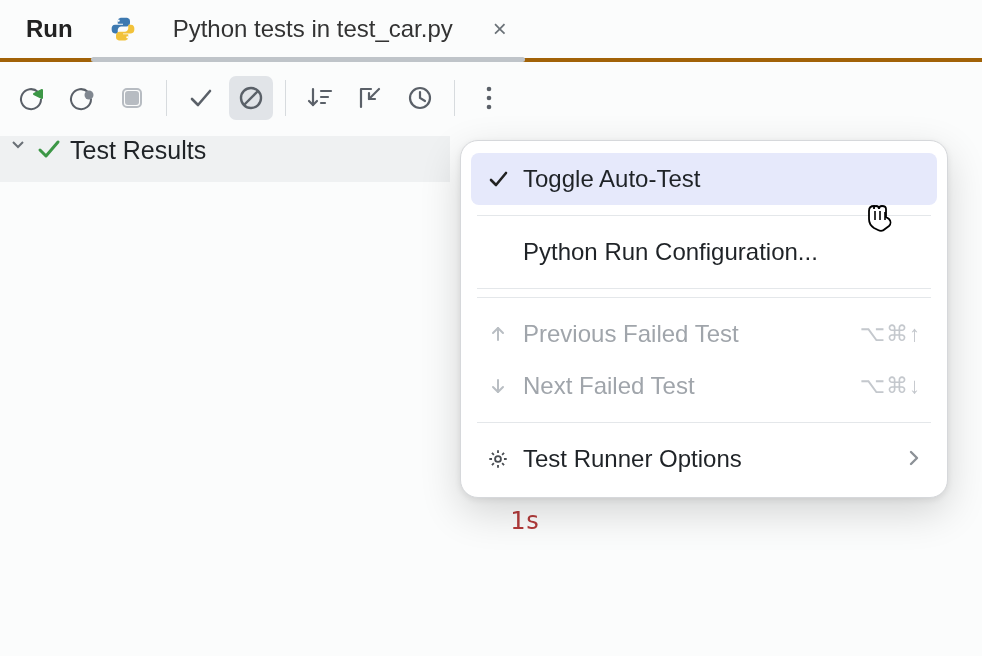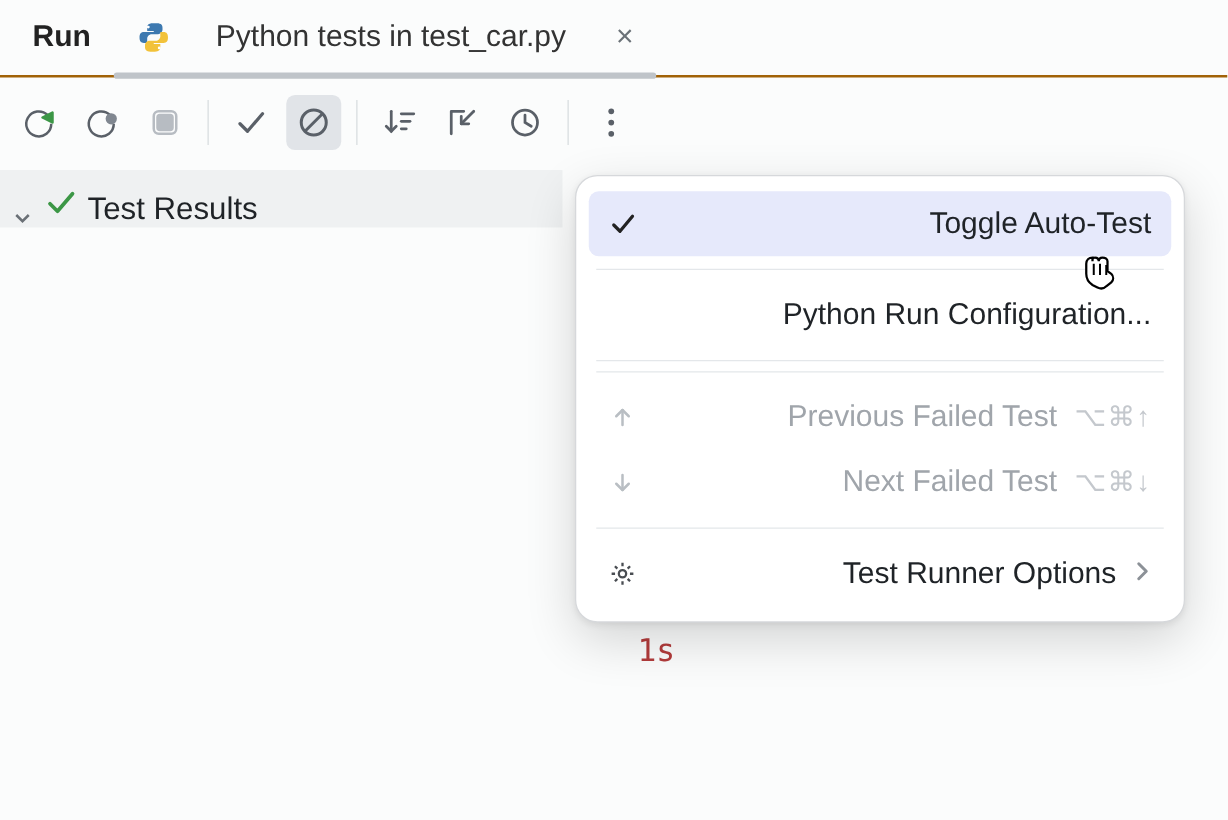--- a/index.html
+++ b/index.html
@@ -9,21 +9,21 @@
       width: 982px;
       height: 656px;
       overflow: hidden;
       position: relative;
       font-size: 24px;
     }
     .tabbar {
       display: flex;
       align-items: center;
       height: 62px;
-      border-bottom: 2px solid #a16207;
+      border-bottom: 4px solid #a16207;
       padding-left: 8px;
     }
     .tab {
       display: flex;
       align-items: center;
       height: 62px;
       padding: 0 18px;
       position: relative;
       color: #222;
       gap: 12px;
@@ -81,21 +81,21 @@
     .content {
       display: flex;
       height: calc(100% - 62px - 72px);
     }
     .tree-panel {
       width: 450px;
       padding-top: 2px;
     }
     .tree-row {
       display: flex;
-      align-items: flex-end;
+      align-items: flex-start;
       height: 46px;
       padding-left: 8px;
       gap: 8px;
       background: #eff1f2;
     }
     .tree-row .chev {
       color: #6a7076;
       width: 20px;
       display: flex;
       justify-content: center;
@@ -129,21 +129,20 @@
     .menu-group { padding: 2px 10px; }
     .menu-item {
       display: flex;
       align-items: center;
       height: 52px;
       padding: 0 16px;
       border-radius: 8px;
       gap: 14px;
       font-size: 24px;
       color: #1f2327;
-      text-align: right;
     }
     .menu-item.highlighted {
       background: #e6e9fb;
     }
     .menu-item.disabled {
       color: #a0a5ab;
     }
     .menu-item .mi-icon {
       width: 22px;
       display: flex;

